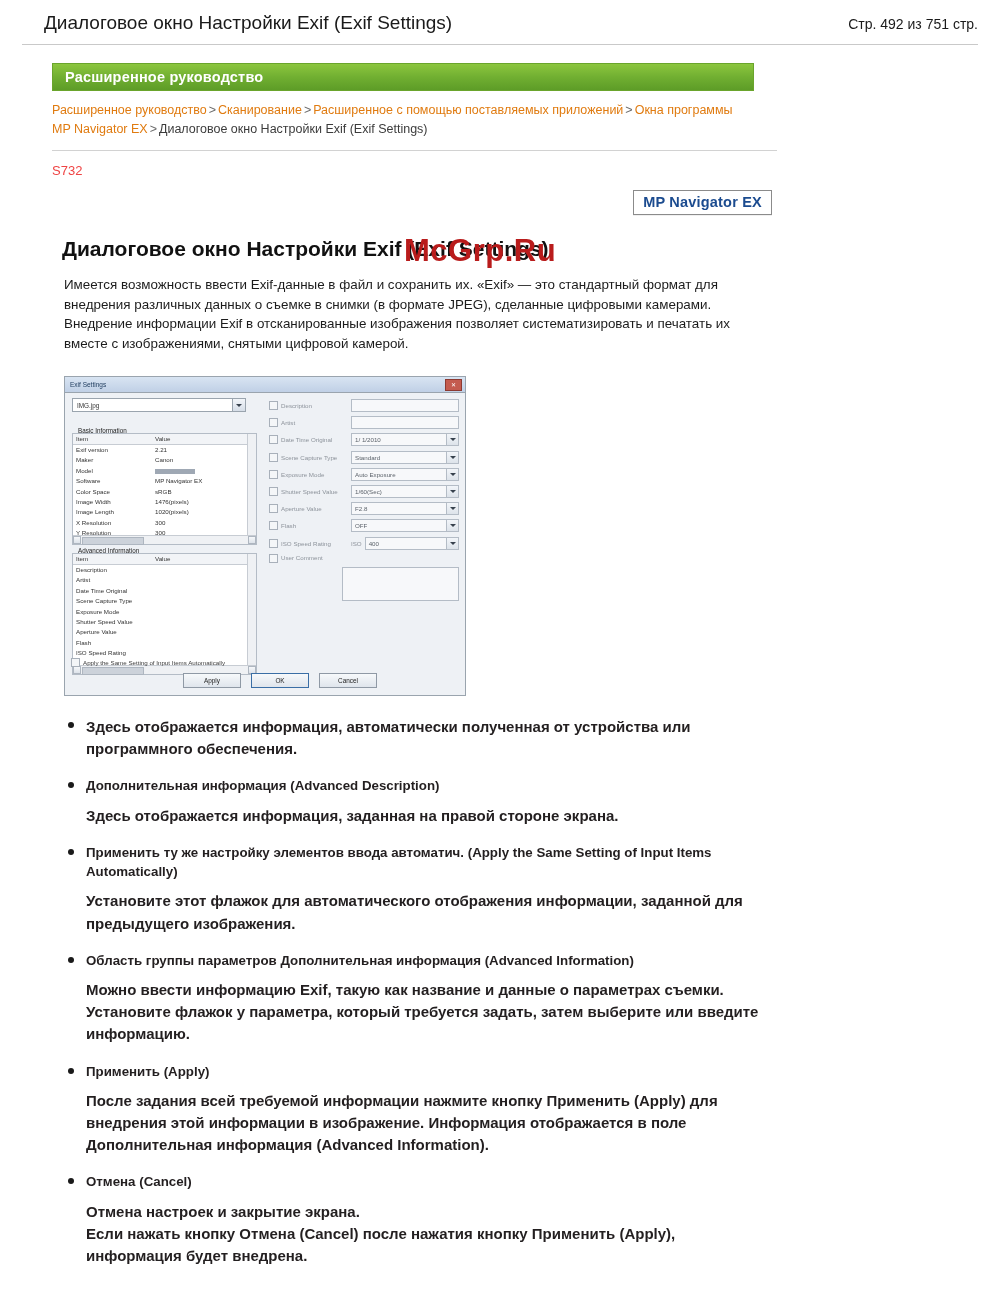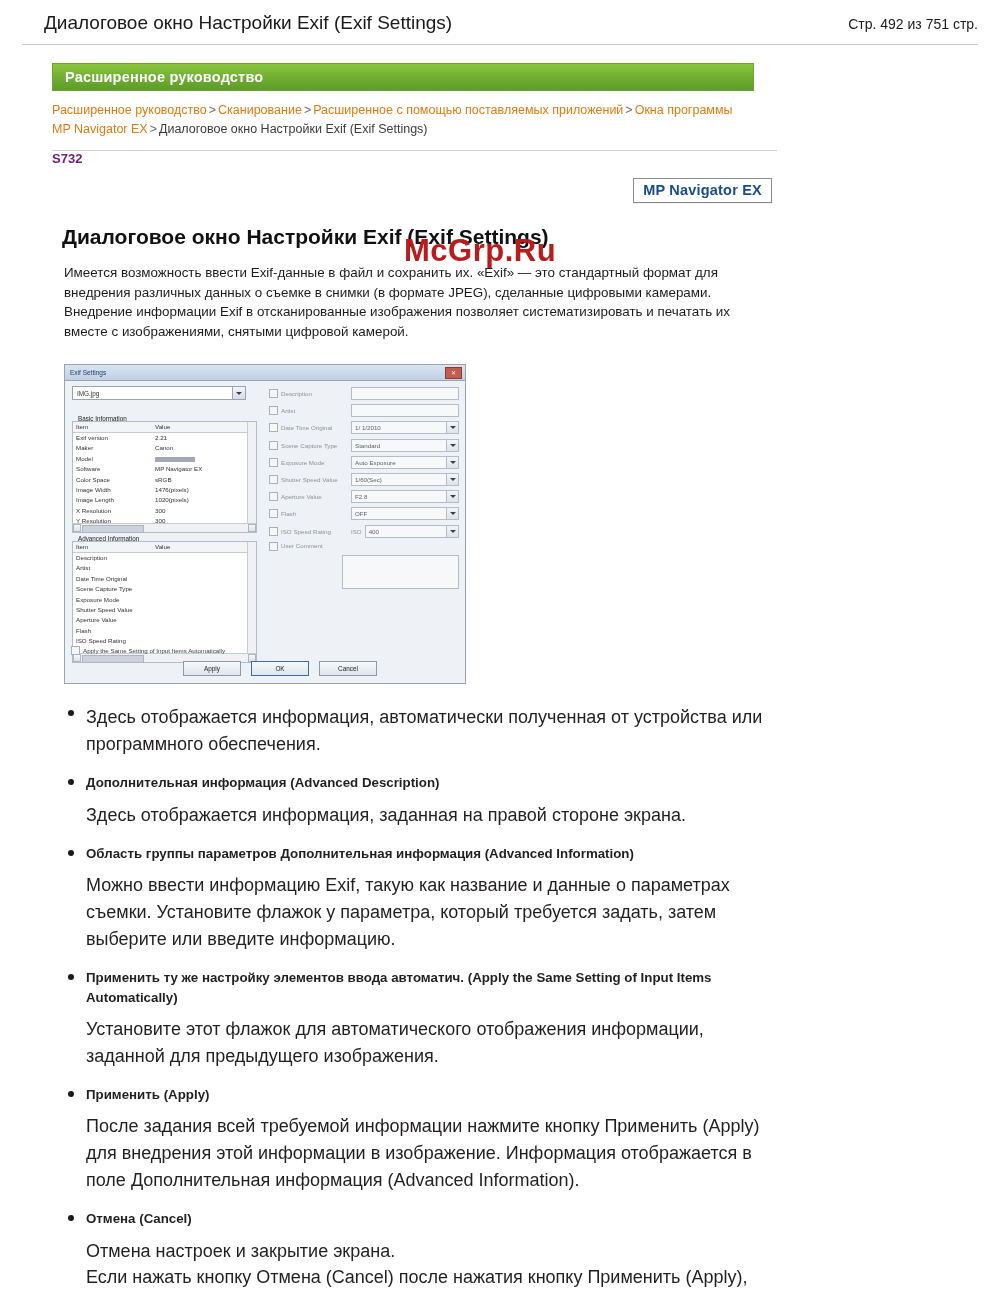--- a/index.html
+++ b/index.html
@@ -59,23 +59,23 @@
     color: #e07b10;
     text-decoration: none;
   }
   .breadcrumb .sep { color: #6a6a6a; padding: 0 2px; }
   .hr-mid {
     border-top: 1px solid #d2d2d2;
     margin: 10px 0 0 0;
     width: 725px;
   }
   .doc-code {
+    margin-top: 12px;
     font-size: 13px;
-    color: #701a75;
-    font-weight: bold;
+    color: #ef4444;
   }
   .mpnav-badge-row {
     margin-top: 12px;
     display: flex;
     justify-content: flex-end;
     padding-right: 168px;
   }
   .mpnav-badge {
     border: 1px solid #8b8b8b;
     background: #ffffff;
@@ -312,25 +312,25 @@
     background: #1a1a1a;
     border-radius: 50%;
   }
   .b-head {
     font-size: 13.3px;
     font-weight: bold;
     line-height: 1.45;
     max-width: 680px;
   }
   .b-body {
-    font-size: 18px;
+    font-size: 15px;
     line-height: 1.48;
     margin: 9px 0 16px 0;
     max-width: 680px;
-    font-weight: normal;
+    font-weight: bold;
   }
 </style>
 </head>
 <body>
 
 <div class="page-header">
   <div class="title">Диалоговое окно Настройки Exif (Exif Settings)</div>
   <div class="pager">Стр. 492 из 751 стр.</div>
 </div>
 <div class="hr-top"></div>
@@ -588,26 +588,26 @@
 
   <ul class="bullets">
     <li>
       <div class="b-body">Здесь отображается информация, автоматически полученная от устройства или программного обеспечения.</div>
     </li>
     <li>
       <div class="b-head">Дополнительная информация (Advanced Description)</div>
       <div class="b-body">Здесь отображается информация, заданная на правой стороне экрана.</div>
     </li>
     <li>
+      <div class="b-head">Применить ту же настройку элементов ввода автоматич. (Apply the Same Setting of Input Items Automatically)</div>
+      <div class="b-body">Установите этот флажок для автоматического отображения информации, заданной для предыдущего изображения.</div>
+    </li>
+    <li>
       <div class="b-head">Область группы параметров Дополнительная информация (Advanced Information)</div>
       <div class="b-body">Можно ввести информацию Exif, такую как название и данные о параметрах съемки. Установите флажок у параметра, который требуется задать, затем выберите или введите информацию.</div>
-    </li>
-    <li>
-      <div class="b-head">Применить ту же настройку элементов ввода автоматич. (Apply the Same Setting of Input Items Automatically)</div>
-      <div class="b-body">Установите этот флажок для автоматического отображения информации, заданной для предыдущего изображения.</div>
     </li>
     <li>
       <div class="b-head">Применить (Apply)</div>
       <div class="b-body">После задания всей требуемой информации нажмите кнопку Применить (Apply) для внедрения этой информации в изображение. Информация отображается в поле Дополнительная информация (Advanced Information).</div>
     </li>
     <li>
       <div class="b-head">Отмена (Cancel)</div>
       <div class="b-body" style="white-space:pre-line;">Отмена настроек и закрытие экрана.
 Если нажать кнопку Отмена (Cancel) после нажатия кнопку Применить (Apply), информация будет внедрена.</div>
     </li>

